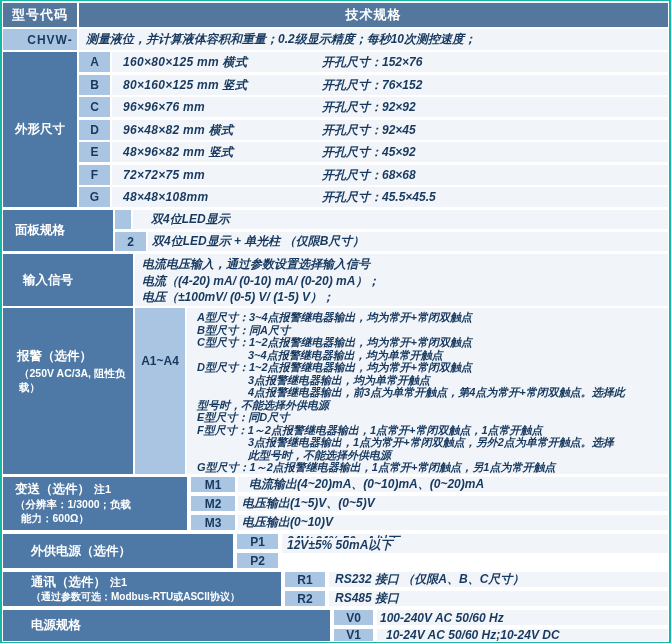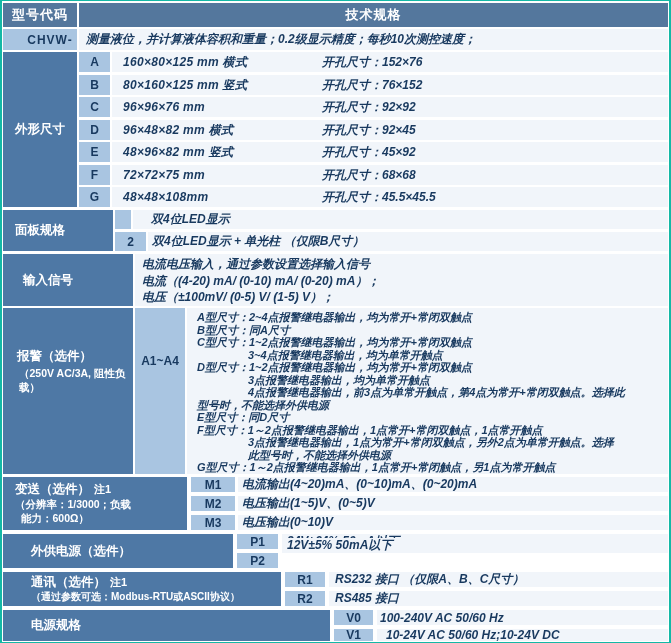--- a/index.html
+++ b/index.html
@@ -84,21 +84,21 @@
     <div class="input-line">电流（(4-20) mA/ (0-10) mA/ (0-20) mA）；</div>
     <div class="input-line">电压（±100mV/ (0-5) V/ (1-5) V）；</div>
   </div>
 
   <div class="cell lbl block" style="left:3px;top:308px;width:130px;height:166px;padding:40px 0 0 14px">
     <div>报警（选件）</div>
     <div class="small" style="margin-top:2px;margin-left:2px">（250V AC/3A, 阻性负载）</div>
   </div>
   <div class="cell code block" style="left:135px;top:308px;width:50px;height:166px;padding-top:46px;text-align:center">A1~A4</div>
   <div class="cell cnt block" style="left:187px;top:308px;width:481px;height:166px;padding:3px 0 0 10px">
-    <div class="alarm-line">A型尺寸：2~4点报警继电器输出，均为常开+常闭双触点</div>
+    <div class="alarm-line">A型尺寸：3~4点报警继电器输出，均为常开+常闭双触点</div>
     <div class="alarm-line">B型尺寸：同A尺寸</div>
     <div class="alarm-line">C型尺寸：1~2点报警继电器输出，均为常开+常闭双触点</div>
     <div class="alarm-line ind">3~4点报警继电器输出，均为单常开触点</div>
     <div class="alarm-line">D型尺寸：1~2点报警继电器输出，均为常开+常闭双触点</div>
     <div class="alarm-line ind">3点报警继电器输出，均为单常开触点</div>
     <div class="alarm-line ind">4点报警继电器输出，前3点为单常开触点，第4点为常开+常闭双触点。选择此</div>
     <div class="alarm-line">型号时，不能选择外供电源</div>
     <div class="alarm-line">E型尺寸：同D尺寸</div>
     <div class="alarm-line">F型尺寸：1～2点报警继电器输出，1点常开+常闭双触点，1点常开触点</div>
     <div class="alarm-line ind">3点报警继电器输出，1点为常开+常闭双触点，另外2点为单常开触点。选择</div>
@@ -107,21 +107,21 @@
   </div>
 
   <div class="cell lbl block" style="left:3px;top:477px;width:184px;height:53px;padding:4px 0 0 12px">
     <div style="line-height:16px">
       <span>变送（选件）</span><span class="note">注1</span>
     </div>
     <div class="small" style="line-height:14px">（分辨率：1/3000；负载</div>
     <div class="small" style="line-height:14px;padding-left:6px">能力：600Ω）</div>
   </div>
   <div class="cell code" style="left:191px;top:477px;width:44px;height:15px">M1</div>
-  <div class="cell cnt" style="left:238px;top:477px;width:430px;height:15px;padding-left:4px">电流输出(4~20)mA、(0~10)mA、(0~20)mA</div>
+  <div class="cell cnt" style="left:238px;top:477px;width:430px;height:15px;padding-left:11px">电流输出(4~20)mA、(0~10)mA、(0~20)mA</div>
   <div class="cell code" style="left:191px;top:496px;width:44px;height:15px">M2</div>
   <div class="cell cnt" style="left:238px;top:496px;width:430px;height:15px;padding-left:4px">电压输出(1~5)V、(0~5)V</div>
   <div class="cell code" style="left:191px;top:515px;width:44px;height:15px">M3</div>
   <div class="cell cnt" style="left:238px;top:515px;width:430px;height:15px;padding-left:4px">电压输出(0~10)V</div>
 
   <div class="cell lbl" style="left:3px;top:534px;width:230px;height:34px;padding-left:28px">外供电源（选件）</div>
   <div class="cell code" style="left:237px;top:534px;width:41px;height:15px">P1</div>
   <div class="cell cnt" style="left:282px;top:534px;width:386px;height:15px;padding-left:5px">24V±64% 50mA以下</div>
   <div class="cell code" style="left:237px;top:553px;width:41px;height:15px">P2</div>
   <div class="cell cnt" style="left:282px;top:538px;width:386px;height:15px;padding-left:5px">12V±5% 50mA以下</div>

